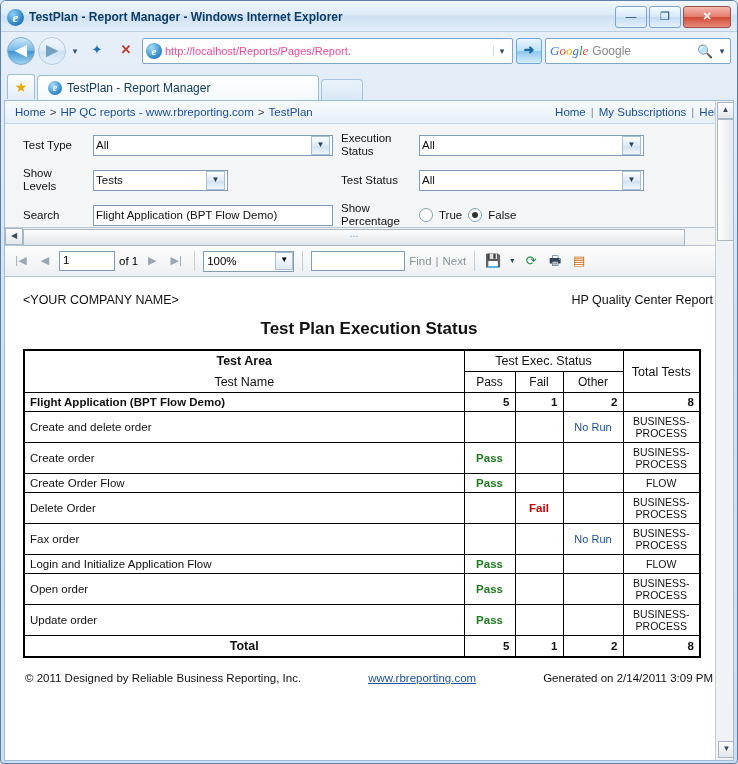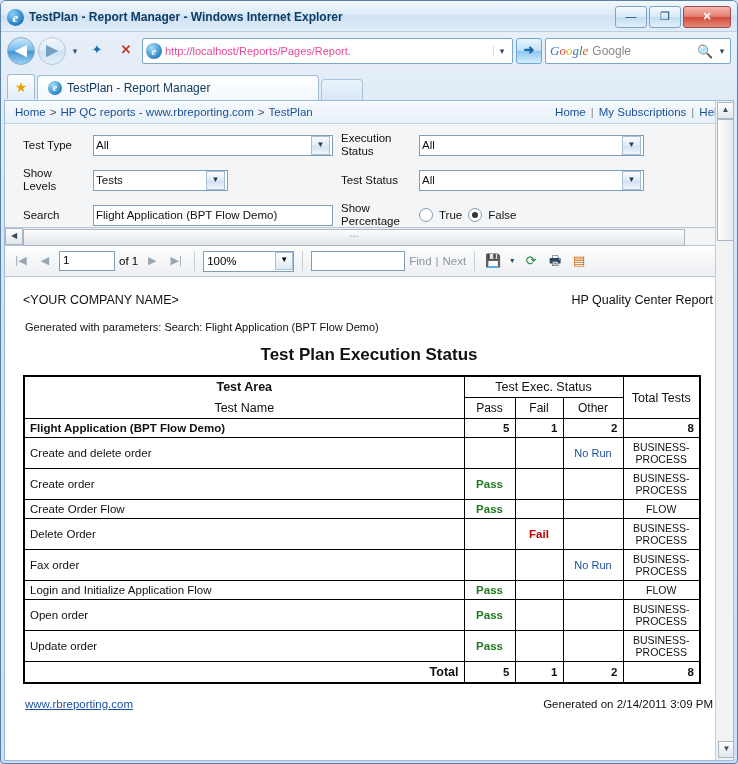--- a/index.html
+++ b/index.html
@@ -450,21 +450,21 @@
   .th-sub { text-align:center; font-size:12px; }
   .th-total { text-align:center; font-size:12.5px; }
   .grp-row td { font-weight: bold; }
   .num { text-align: right; }
   .pass { color: #1f7a1f; font-weight: bold; text-align:center; }
   .fail { color: #c00000; font-weight: bold; text-align:center; }
   .norun { color: #1a4f99; text-align:center; font-size: 11px; }
   .type-cell { text-align:center; font-size:10.5px; line-height: 12px; }
   .indent { padding-left: 22px; }
   .total-row td { font-weight: bold; }
-  .total-label { text-align:right; font-size:12.5px; }
+  .total-label { text-align:center; font-size:12.5px; }
 
   .footer-row {
     display: flex;
     justify-content: space-between;
     align-items: center;
     margin: 14px 2px 0 2px;
     font-size: 11.5px;
   }
   .footer-row a { color: #1a4f99; }
 
@@ -620,21 +620,20 @@
       <div class="tb-btn refresh-icon">⟳</div>
       <div class="tb-btn print-icon">🖶</div>
       <div class="tb-btn feed-icon">▤</div>
     </div>
 
     <div class="report-body">
       <div class="rpt-head-row">
         <span>&lt;YOUR COMPANY NAME&gt;</span>
         <span>HP Quality Center Report</span>
       </div>
-      <div class="rpt-params">Generated with parameters: Search: Flight Application (BPT Flow Demo)</div>
       <div class="rpt-title">Test Plan Execution Status</div>
 
       <table class="report">
         <colgroup>
           <col style="width:440px">
           <col style="width:51px">
           <col style="width:48px">
           <col style="width:60px">
           <col style="width:77px">
         </colgroup>
@@ -720,20 +719,21 @@
             <td class="total-label">Total</td>
             <td class="num">5</td>
             <td class="num">1</td>
             <td class="num">2</td>
             <td class="num">8</td>
           </tr>
         </tbody>
       </table>
 
       <div class="footer-row">
+        <span>© 2011 Designed by Reliable Business Reporting, Inc.</span>
         <a href="#">www.rbreporting.com</a>
         <span>Generated on 2/14/2011 3:09 PM</span>
       </div>
     </div>
 
     <div class="vscroll">
       <div class="vs-btn">▲</div>
       <div class="vs-thumb"></div>
       <div class="vs-btn vs-bottom">▼</div>
     </div>

